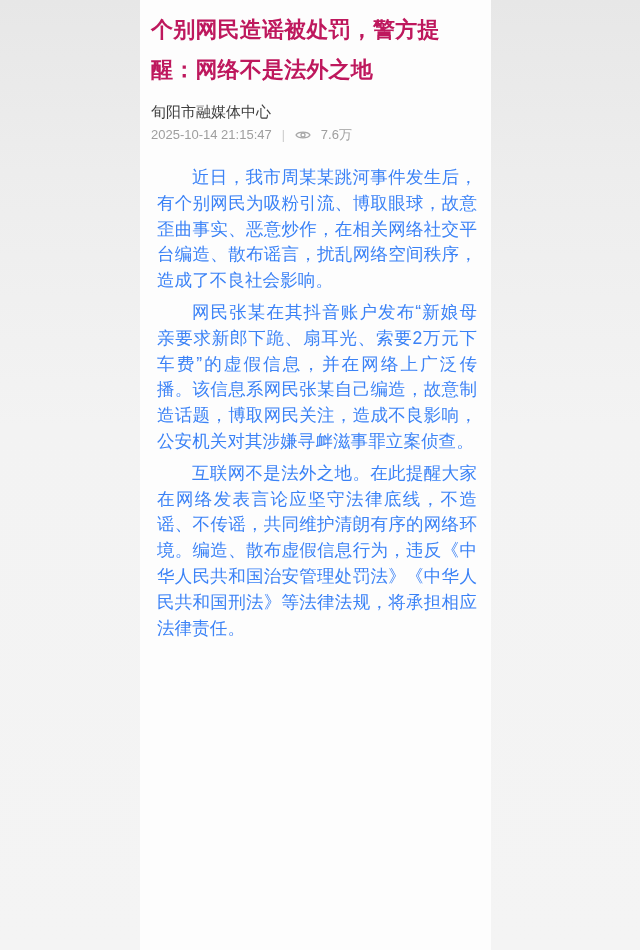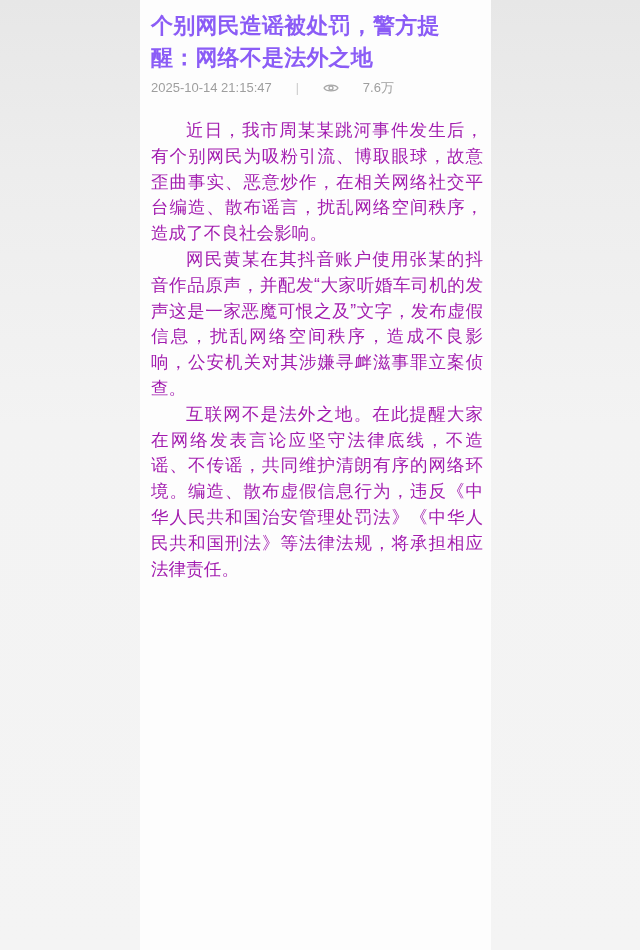--- a/index.html
+++ b/index.html
@@ -19,78 +19,79 @@
     top: 0;
     width: 351px;
     height: 950px;
     background: #fdfdfd;
     box-sizing: border-box;
     padding: 10px 8px 0 11px;
   }
   .article-title {
     margin: 0;
     font-size: 22px;
-    line-height: 32px;
+    line-height: 40px;
     font-weight: 700;
-    color: #8b5cf6;
+    color: #be185d;
     letter-spacing: 0.2px;
   }
   .article-source {
     margin-top: 13px;
     font-size: 15px;
     line-height: 18px;
     color: #3d3d3d;
   }
   .article-meta {
     margin-top: 6px;
     display: flex;
     align-items: center;
-    gap: 24px;
+    gap: 10px;
     font-size: 13px;
     line-height: 16px;
     color: #9e9e9e;
   }
   .meta-sep {
     color: #c9c9c9;
     font-size: 12px;
   }
   .eye-icon {
     display: inline-flex;
     align-items: center;
   }
   .article-body {
     margin-top: 22px;
   }
   .article-body p {
-    margin: 0;
+    margin: 6px;
     font-size: 17.5px;
     line-height: 25.8px;
-    color: #a21caf;
+    color: #3b82f6;
     text-indent: 2em;
     text-align: justify;
     letter-spacing: 0.1px;
   }
 </style>
 </head>
 <body>
 
 <div class="article-card">
   <h1 class="article-title">个别网民造谣被处罚，警方提醒：网络不是法外之地</h1>
 
+  <div class="article-source">旬阳市融媒体中心</div>
 
   <div class="article-meta">
     <span>2025-10-14 21:15:47</span>
     <span class="meta-sep">|</span>
     <span class="eye-icon">
       <svg width="16" height="12" viewBox="0 0 16 12">
         <path d="M1 6 C3.2 2.2, 12.8 2.2, 15 6 C12.8 9.8, 3.2 9.8, 1 6 Z" fill="none" stroke="#a8a8a8" stroke-width="1.3"></path>
         <circle cx="8" cy="6" r="2" fill="none" stroke="#a8a8a8" stroke-width="1.3"></circle>
       </svg>
     </span>
     <span>7.6万</span>
   </div>
 
   <div class="article-body">
     <p>近日，我市周某某跳河事件发生后，有个别网民为吸粉引流、博取眼球，故意歪曲事实、恶意炒作，在相关网络社交平台编造、散布谣言，扰乱网络空间秩序，造成了不良社会影响。</p>
-    <p>网民黄某在其抖音账户使用张某的抖音作品原声，并配发“大家听婚车司机的发声这是一家恶魔可恨之及”文字，发布虚假信息，扰乱网络空间秩序，造成不良影响，公安机关对其涉嫌寻衅滋事罪立案侦查。</p>
+    <p>网民张某在其抖音账户发布“新娘母亲要求新郎下跪、扇耳光、索要2万元下车费”的虚假信息，并在网络上广泛传播。该信息系网民张某自己编造，故意制造话题，博取网民关注，造成不良影响，公安机关对其涉嫌寻衅滋事罪立案侦查。</p>
     <p>互联网不是法外之地。在此提醒大家在网络发表言论应坚守法律底线，不造谣、不传谣，共同维护清朗有序的网络环境。编造、散布虚假信息行为，违反《中华人民共和国治安管理处罚法》《中华人民共和国刑法》等法律法规，将承担相应法律责任。</p>
   </div>
 </div>
 
 </body></html>

